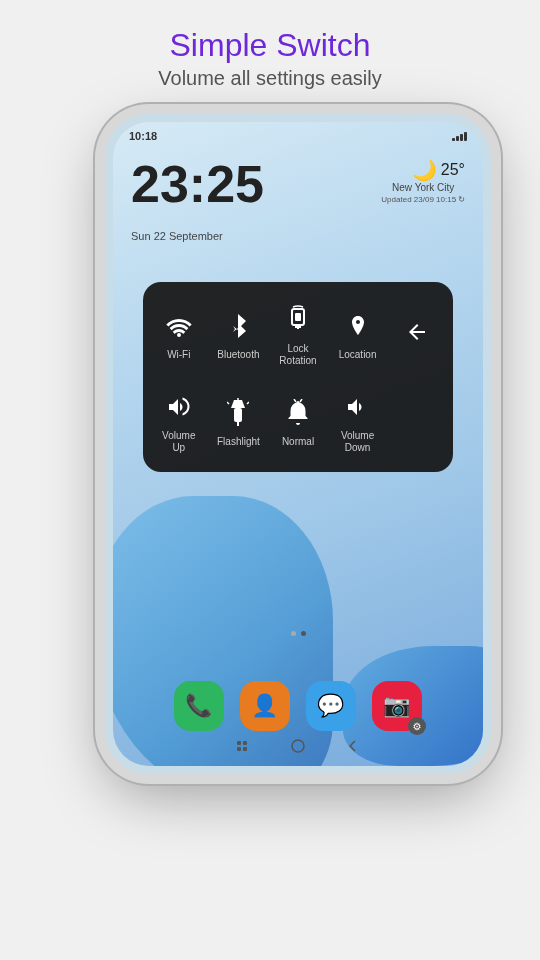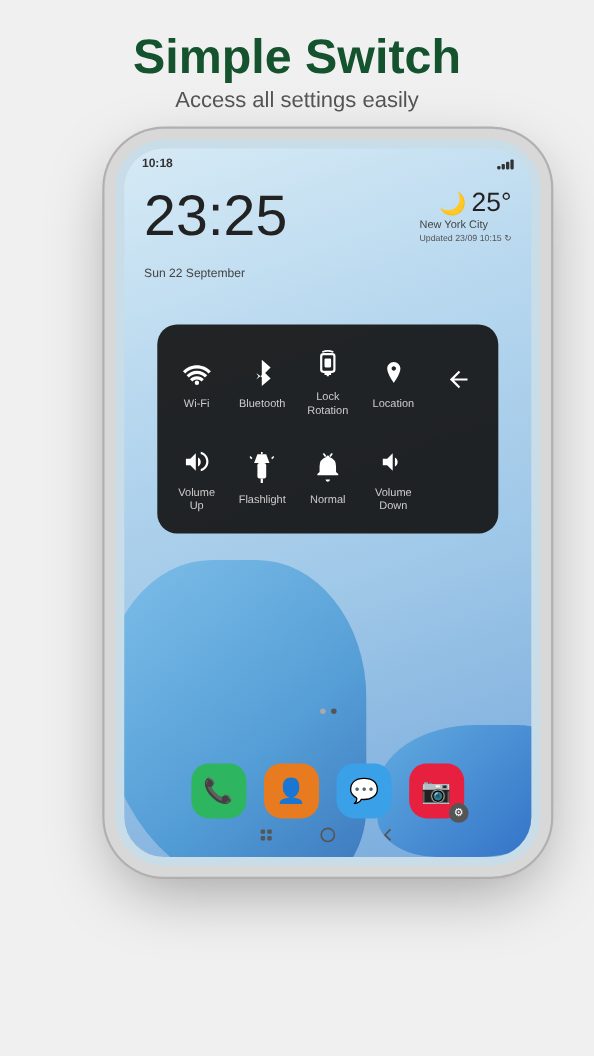--- a/index.html
+++ b/index.html
@@ -12,23 +12,23 @@
       display: flex;
       flex-direction: column;
       align-items: center;
     }
 
     .header {
       text-align: center;
       padding: 28px 20px 18px;
     }
     .header-title {
-      font-size: 44px;
-      font-weight: 700;
-      color: #14532d;
+      font-size: 32px;
+      font-weight: 400;
+      color: #6d28d9;
       line-height: 1.1;
     }
     .header-subtitle {
       font-size: 20px;
       color: #555;
       margin-top: 4px;
     }
 
     .phone-wrapper {
       position: relative;
@@ -110,21 +110,21 @@
       position: absolute;
       top: 36px;
       left: 0; right: 0;
       display: flex;
       justify-content: space-between;
       align-items: flex-start;
       padding: 0 18px;
     }
     .main-clock {
       font-size: 52px;
-      font-weight: 400;
+      font-weight: 700;
       color: #222;
       line-height: 1;
     }
     .date-text {
       font-size: 11px;
       color: #444;
       margin-top: 20px;
     }
     .weather-widget {
       text-align: right;
@@ -132,28 +132,28 @@
     .weather-top {
       display: flex;
       align-items: center;
       justify-content: flex-end;
       gap: 4px;
     }
     .weather-moon {
       font-size: 20px;
     }
     .weather-temp {
-      font-size: 24px;
+      font-size: 16px;
       font-weight: 500;
       color: #222;
     }
     .weather-city {
       font-size: 10px;
       color: #444;
-      text-align: left;
+      text-align: center;
     }
     .weather-updated {
       font-size: 8px;
       color: #555;
       text-align: center;
       margin-top: 2px;
     }
 
     
     .quick-panel {
@@ -288,21 +288,21 @@
       justify-content: center;
       font-size: 10px;
       color: white;
     }
   </style>
 </head>
 <body>
 
 <div class="header">
   <div class="header-title">Simple Switch</div>
-  <div class="header-subtitle">Access all settings easily</div>
+  <div class="header-subtitle">Volume all settings easily</div>
 </div>
 
 <div class="phone-wrapper">
   <div class="phone-frame">
     <div class="phone-screen">
 
       <div class="wallpaper-circle"></div>
       <div class="blue-swirl"></div>
 
       <div class="status-bar">

